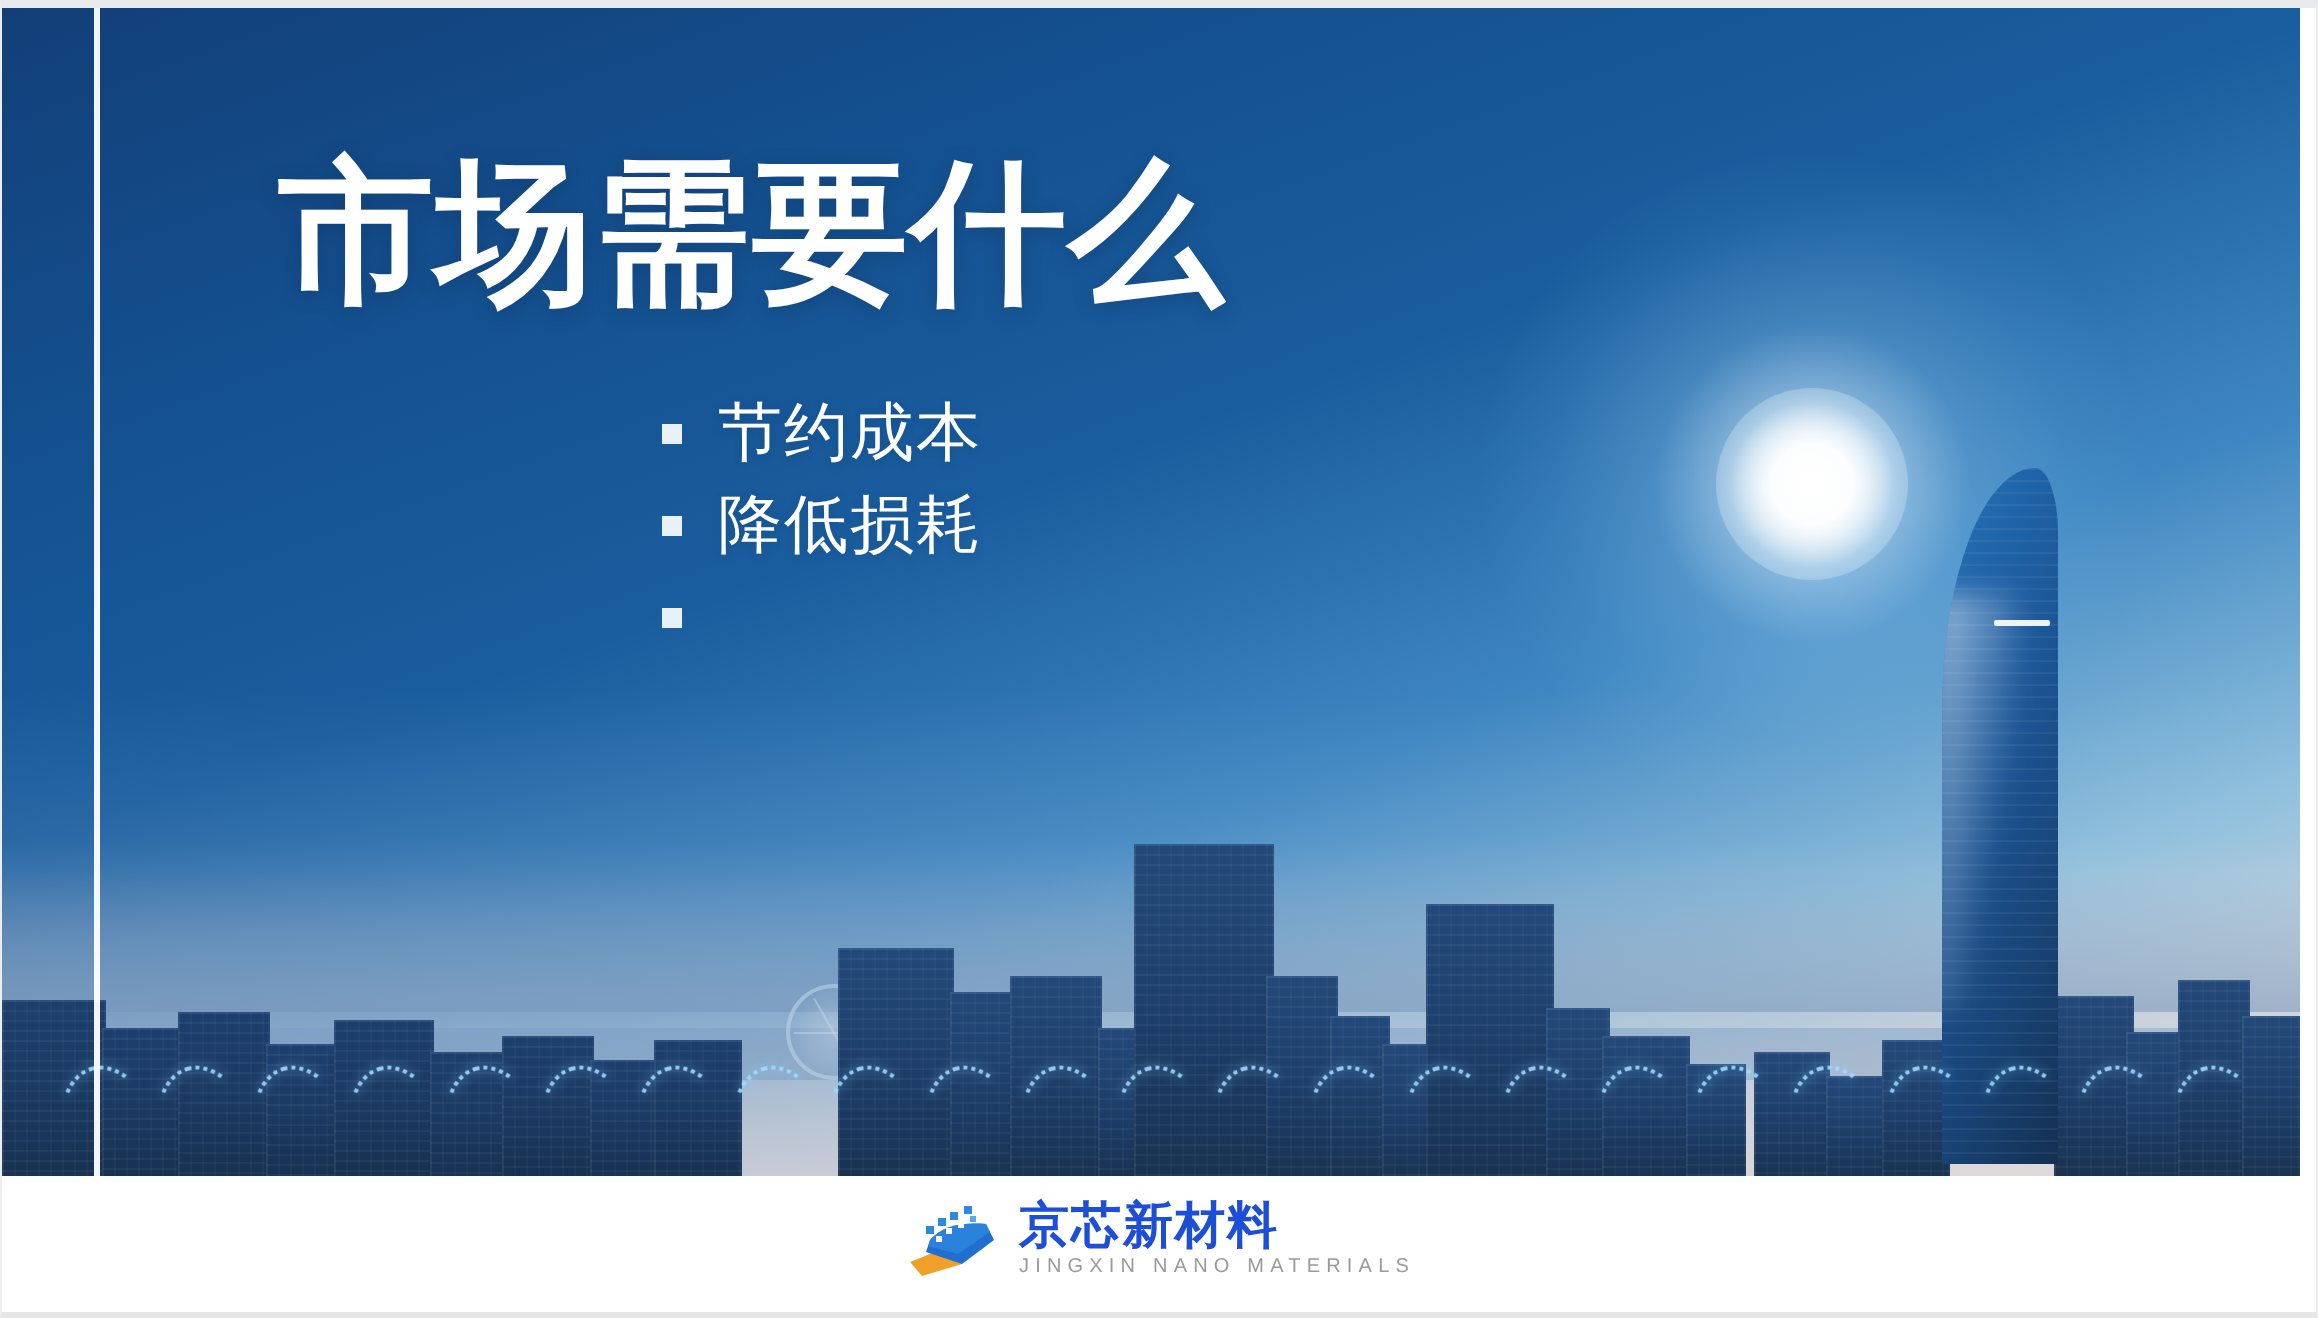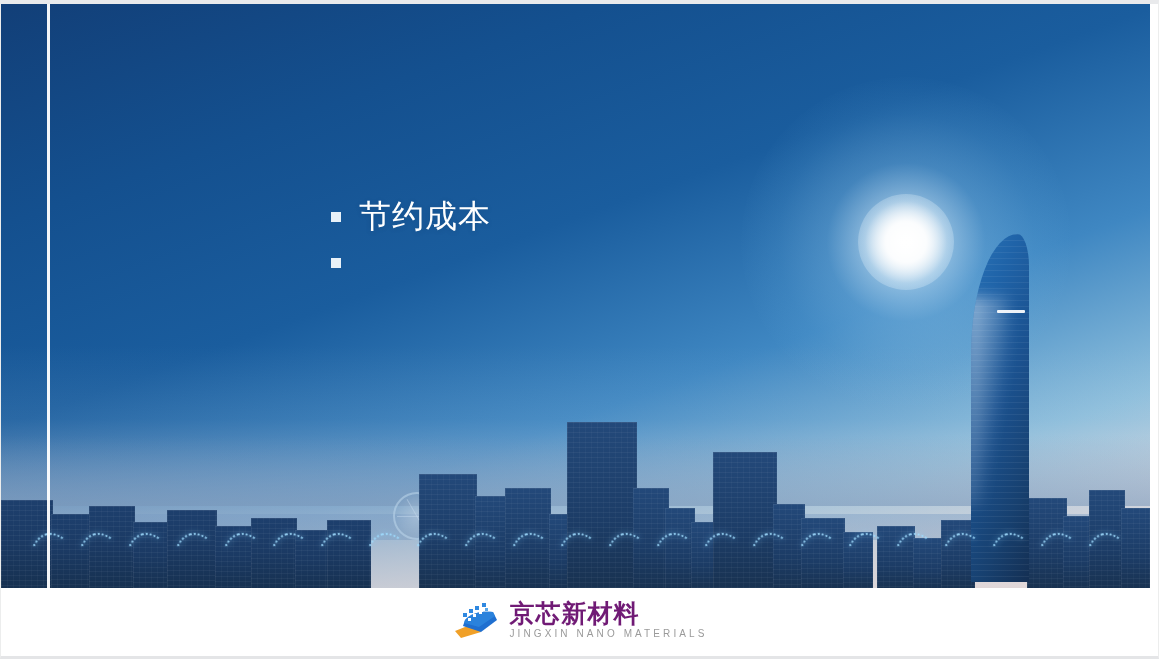--- a/index.html
+++ b/index.html
@@ -291,21 +291,21 @@
     display: flex;
     align-items: center;
     gap: 10px;
     transform: translateY(-2px);
   }
   .logo-mark { width: 48px; height: 38px; flex: 0 0 auto; }
   .logo-words { display: flex; flex-direction: column; }
   .logo-cn {
     font-size: 25px;
     font-weight: bold;
-    color: #701a75;
+    color: #1d4ed8;
     letter-spacing: 1px;
     line-height: 1.1;
   }
   .logo-en {
     font-size: 10px;
     color: #9a9a9a;
     letter-spacing: 3.1px;
     line-height: 1.2;
     margin-top: 1px;
   }
@@ -393,25 +393,30 @@
         <div class="arc" style="left:942px;"></div>
         <div class="arc" style="left:990px;"></div>
         <div class="arc" style="left:1038px;"></div>
         <div class="arc" style="left:1086px;"></div>
       </div>
     </div>
 
     <div class="accent-line"></div>
   </div>
 
+  <div class="title">市场需要什么</div>
 
   <ul class="bullets">
     <li class="bullet-row">
       <span class="bullet-mark"></span>
       <span class="bullet-text">节约成本</span>
+    </li>
+    <li class="bullet-row">
+      <span class="bullet-mark"></span>
+      <span class="bullet-text">降低损耗</span>
     </li>
     <li class="bullet-row">
       <span class="bullet-mark"></span>
     </li>
   </ul>
 
   <div class="footer">
     <div class="logo">
       <span class="logo-mark">
         <svg viewBox="0 0 48 38" width="48" height="38" aria-hidden="true">

